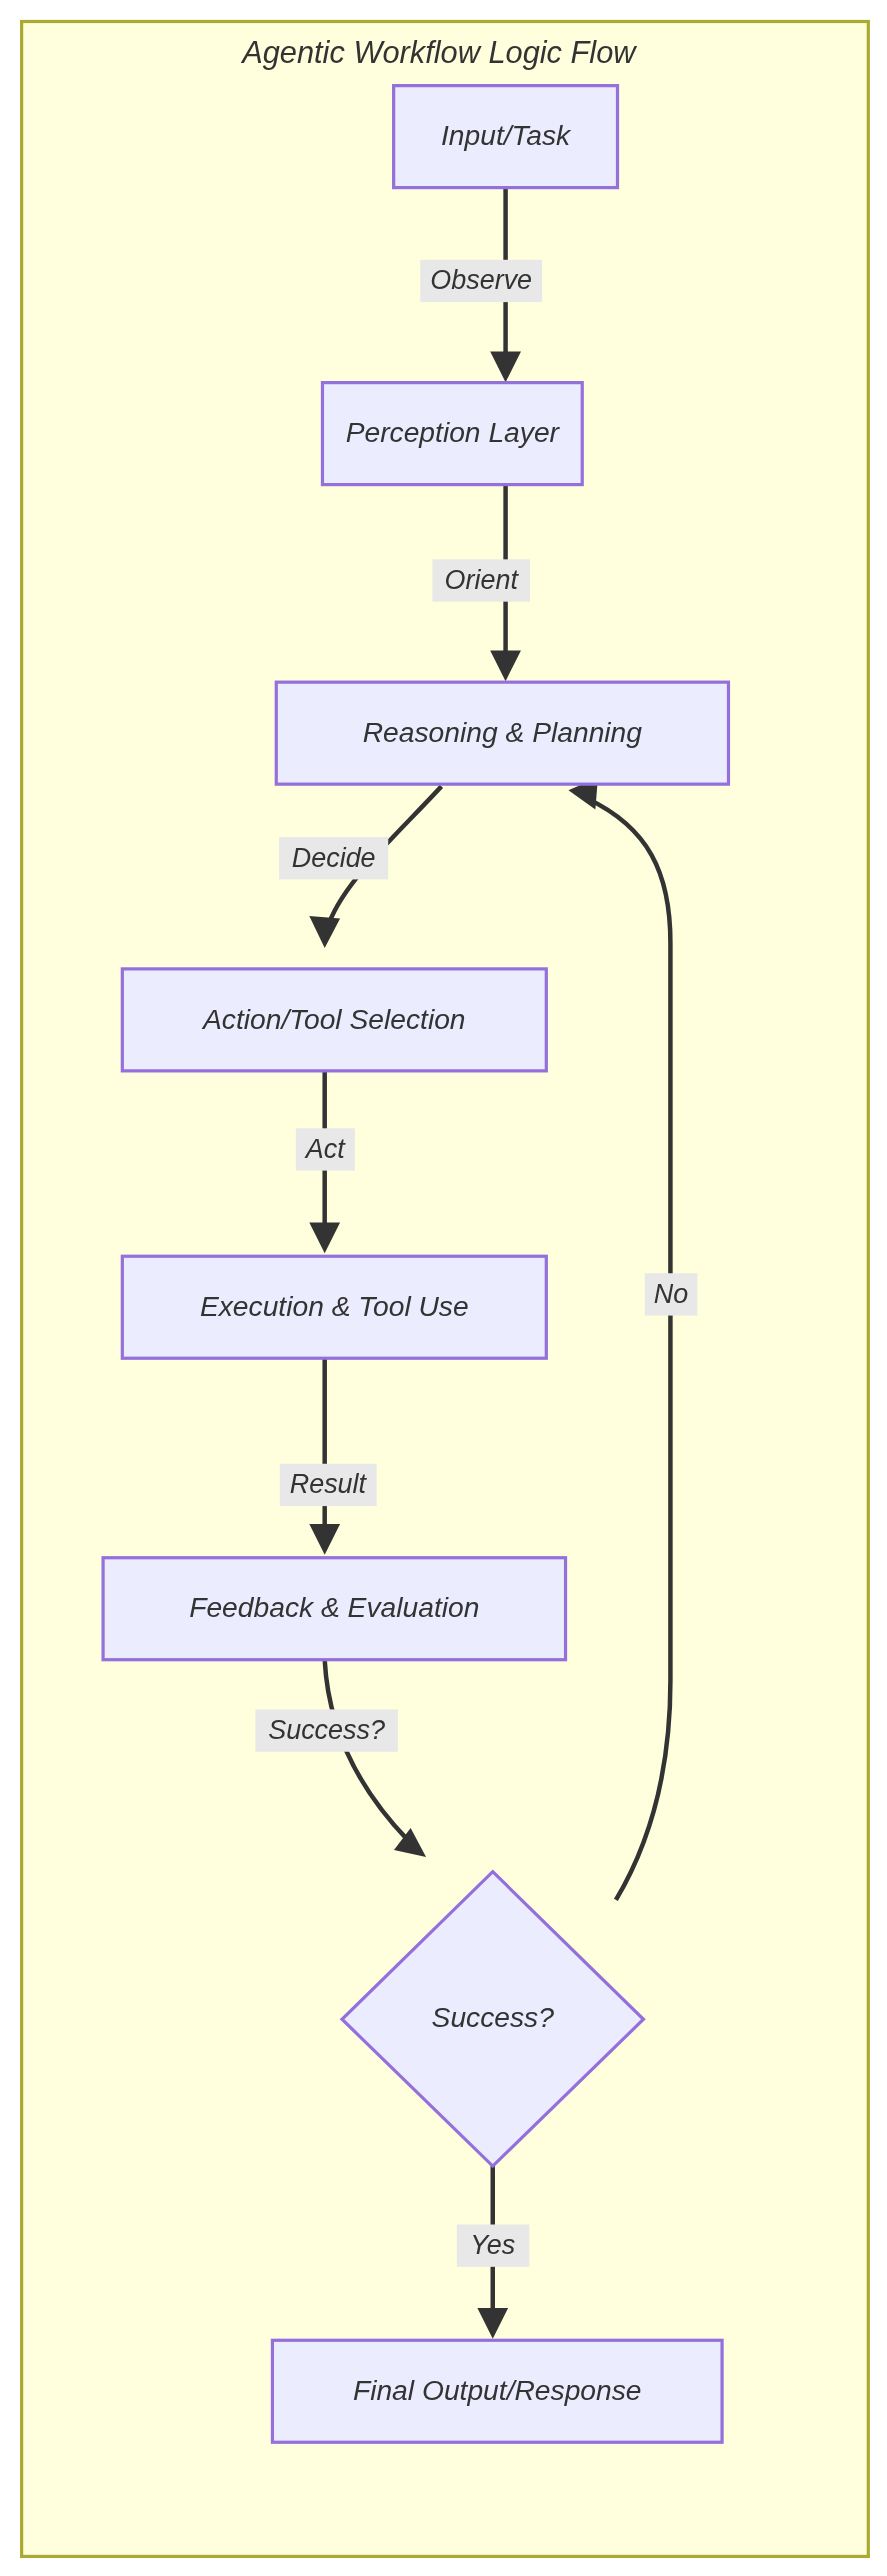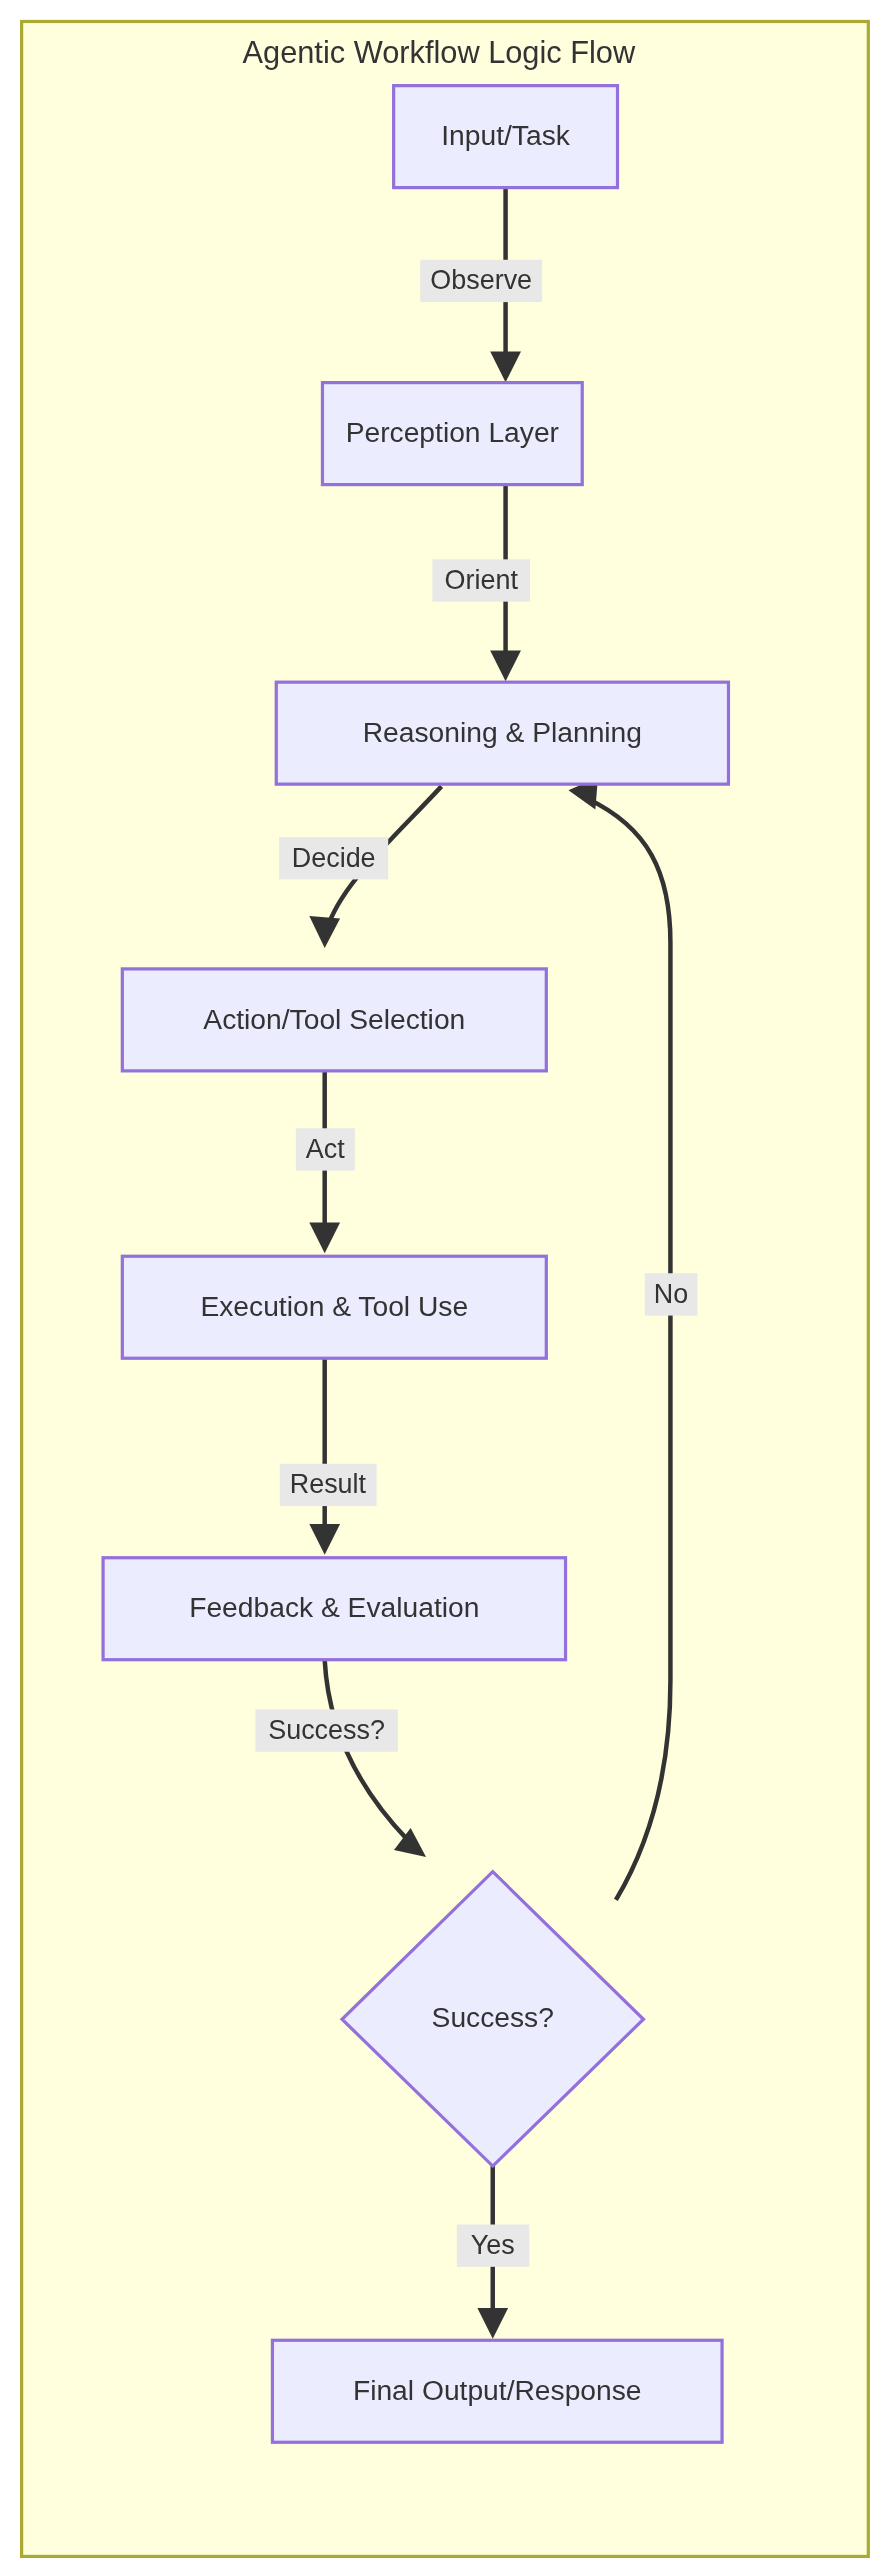--- a/index.html
+++ b/index.html
@@ -7,20 +7,21 @@
     padding: 0;
     background: #ffffff;
   }
   #canvas {
     position: relative;
     width: 888px;
     height: 2576px;
     background: #ffffff;
     font-family: "Liberation Sans", "DejaVu Sans", sans-serif;
     overflow: hidden;
+    font-style: italic;
   }
   #flow-svg {
     position: absolute;
     left: 0;
     top: 0;
     width: 888px;
     height: 2576px;
     display: block;
   }
   .frame-rect {

